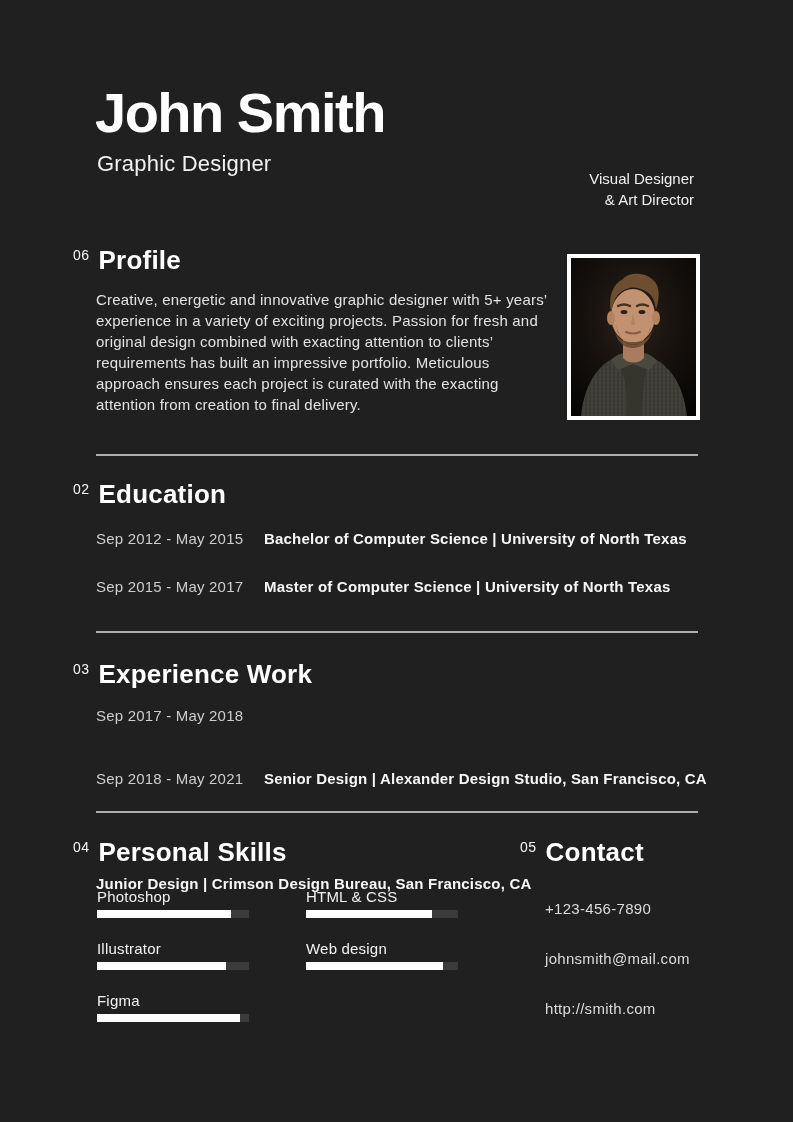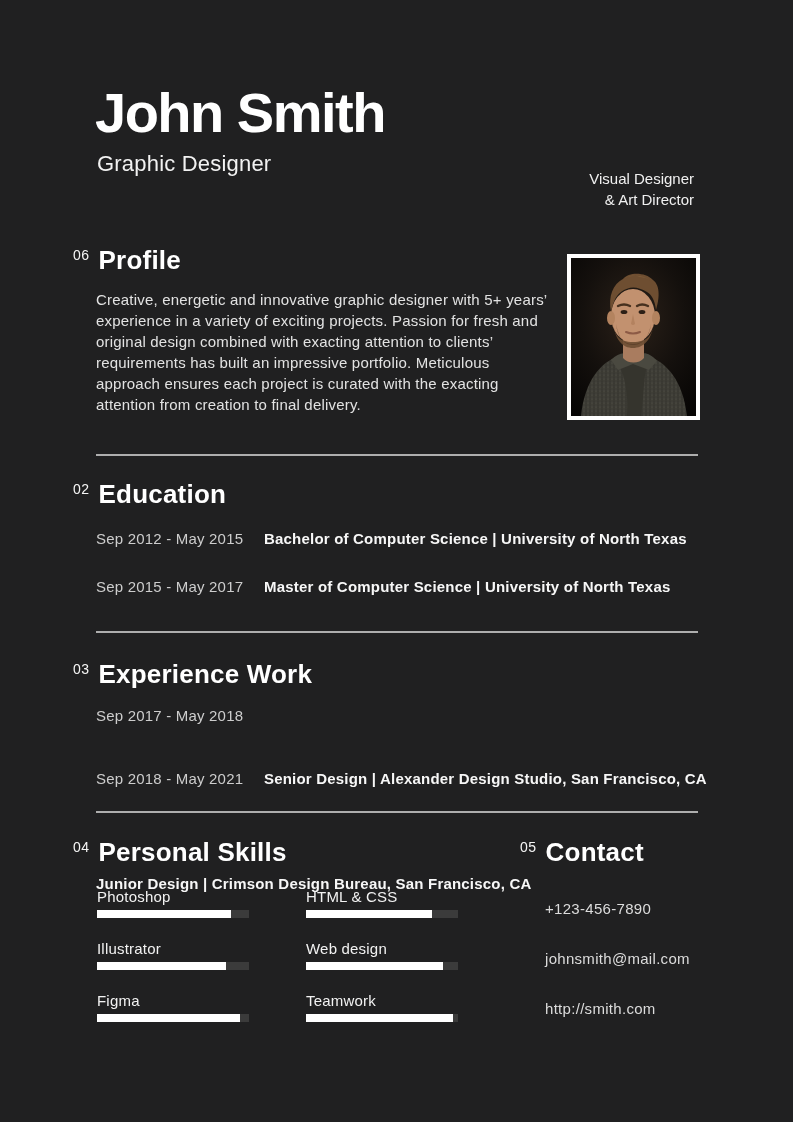--- a/index.html
+++ b/index.html
@@ -287,26 +287,20 @@
       <div class="skill-track">
           <div class="skill-fill" style="width: 90%;"></div>
         </div>
     </div>
     <div class="skill">
       <div class="skill-label">Figma</div>
       <div class="skill-track">
           <div class="skill-fill" style="width: 94%;"></div>
         </div>
     </div>
-    <div class="skill">
-      <div class="skill-label">Teamwork</div>
-      <div class="skill-track">
-          <div class="skill-fill" style="width: 97%;"></div>
-        </div>
-    </div>
   </div>
 
   <div class="section-head" style="left:520px; top:838px;">
     <span class="section-num">05</span>
     <span class="section-title">Contact</span>
   </div>
   <div class="contact-item contact-phone">+123-456-7890</div>
   <div class="contact-item contact-email">johnsmith@mail.com</div>
   <div class="contact-item contact-url">http://smith.com</div>
 

